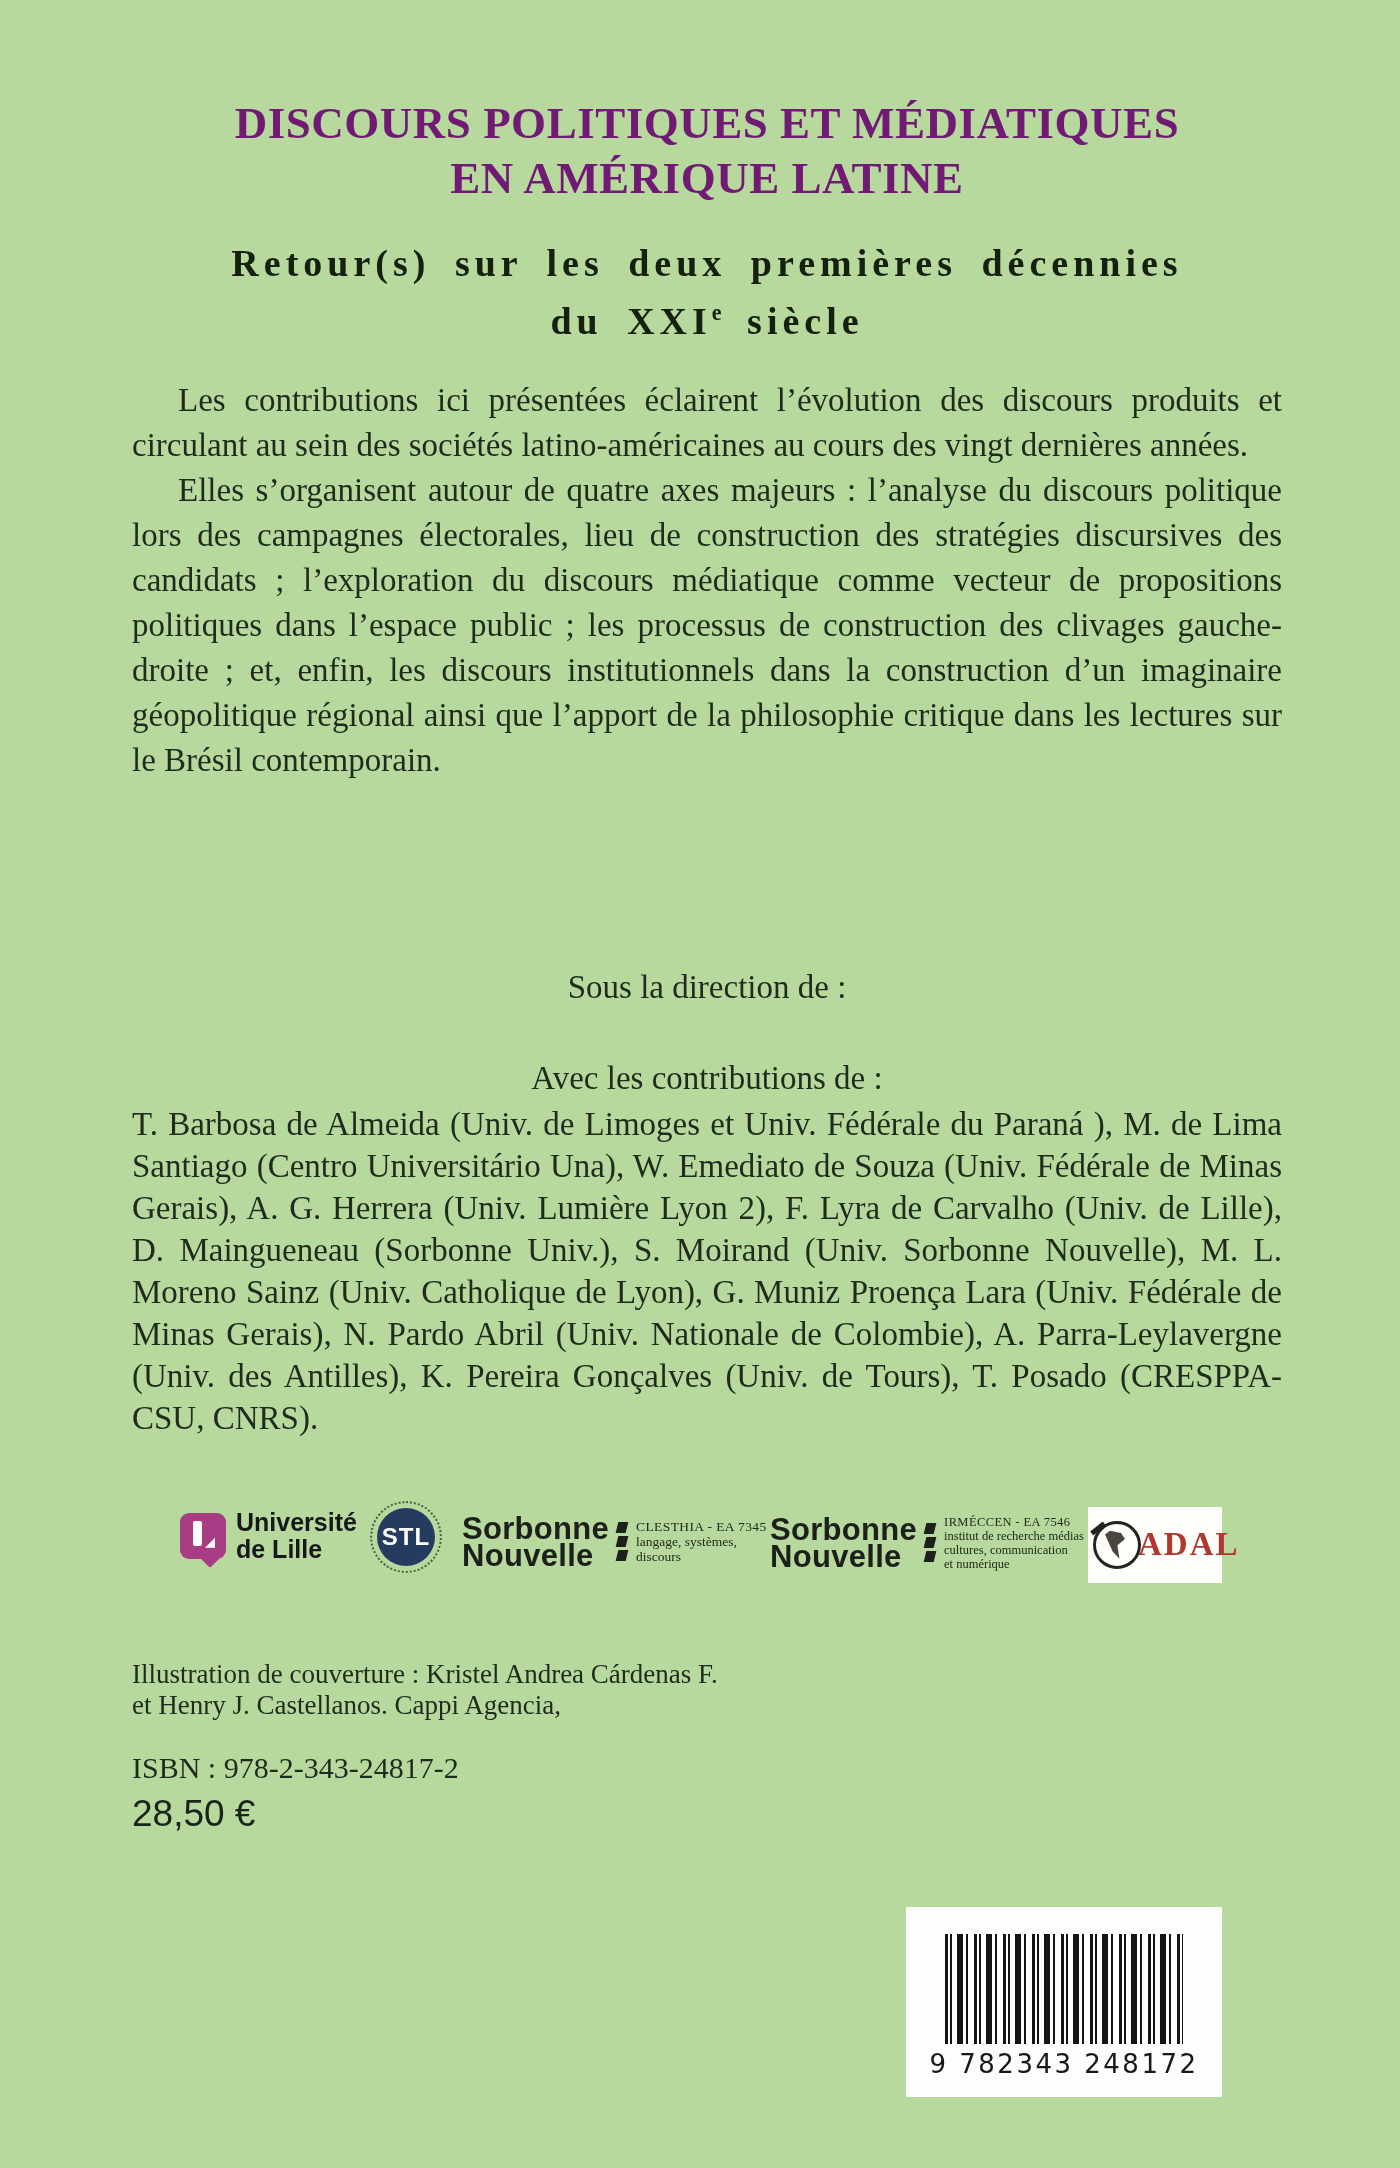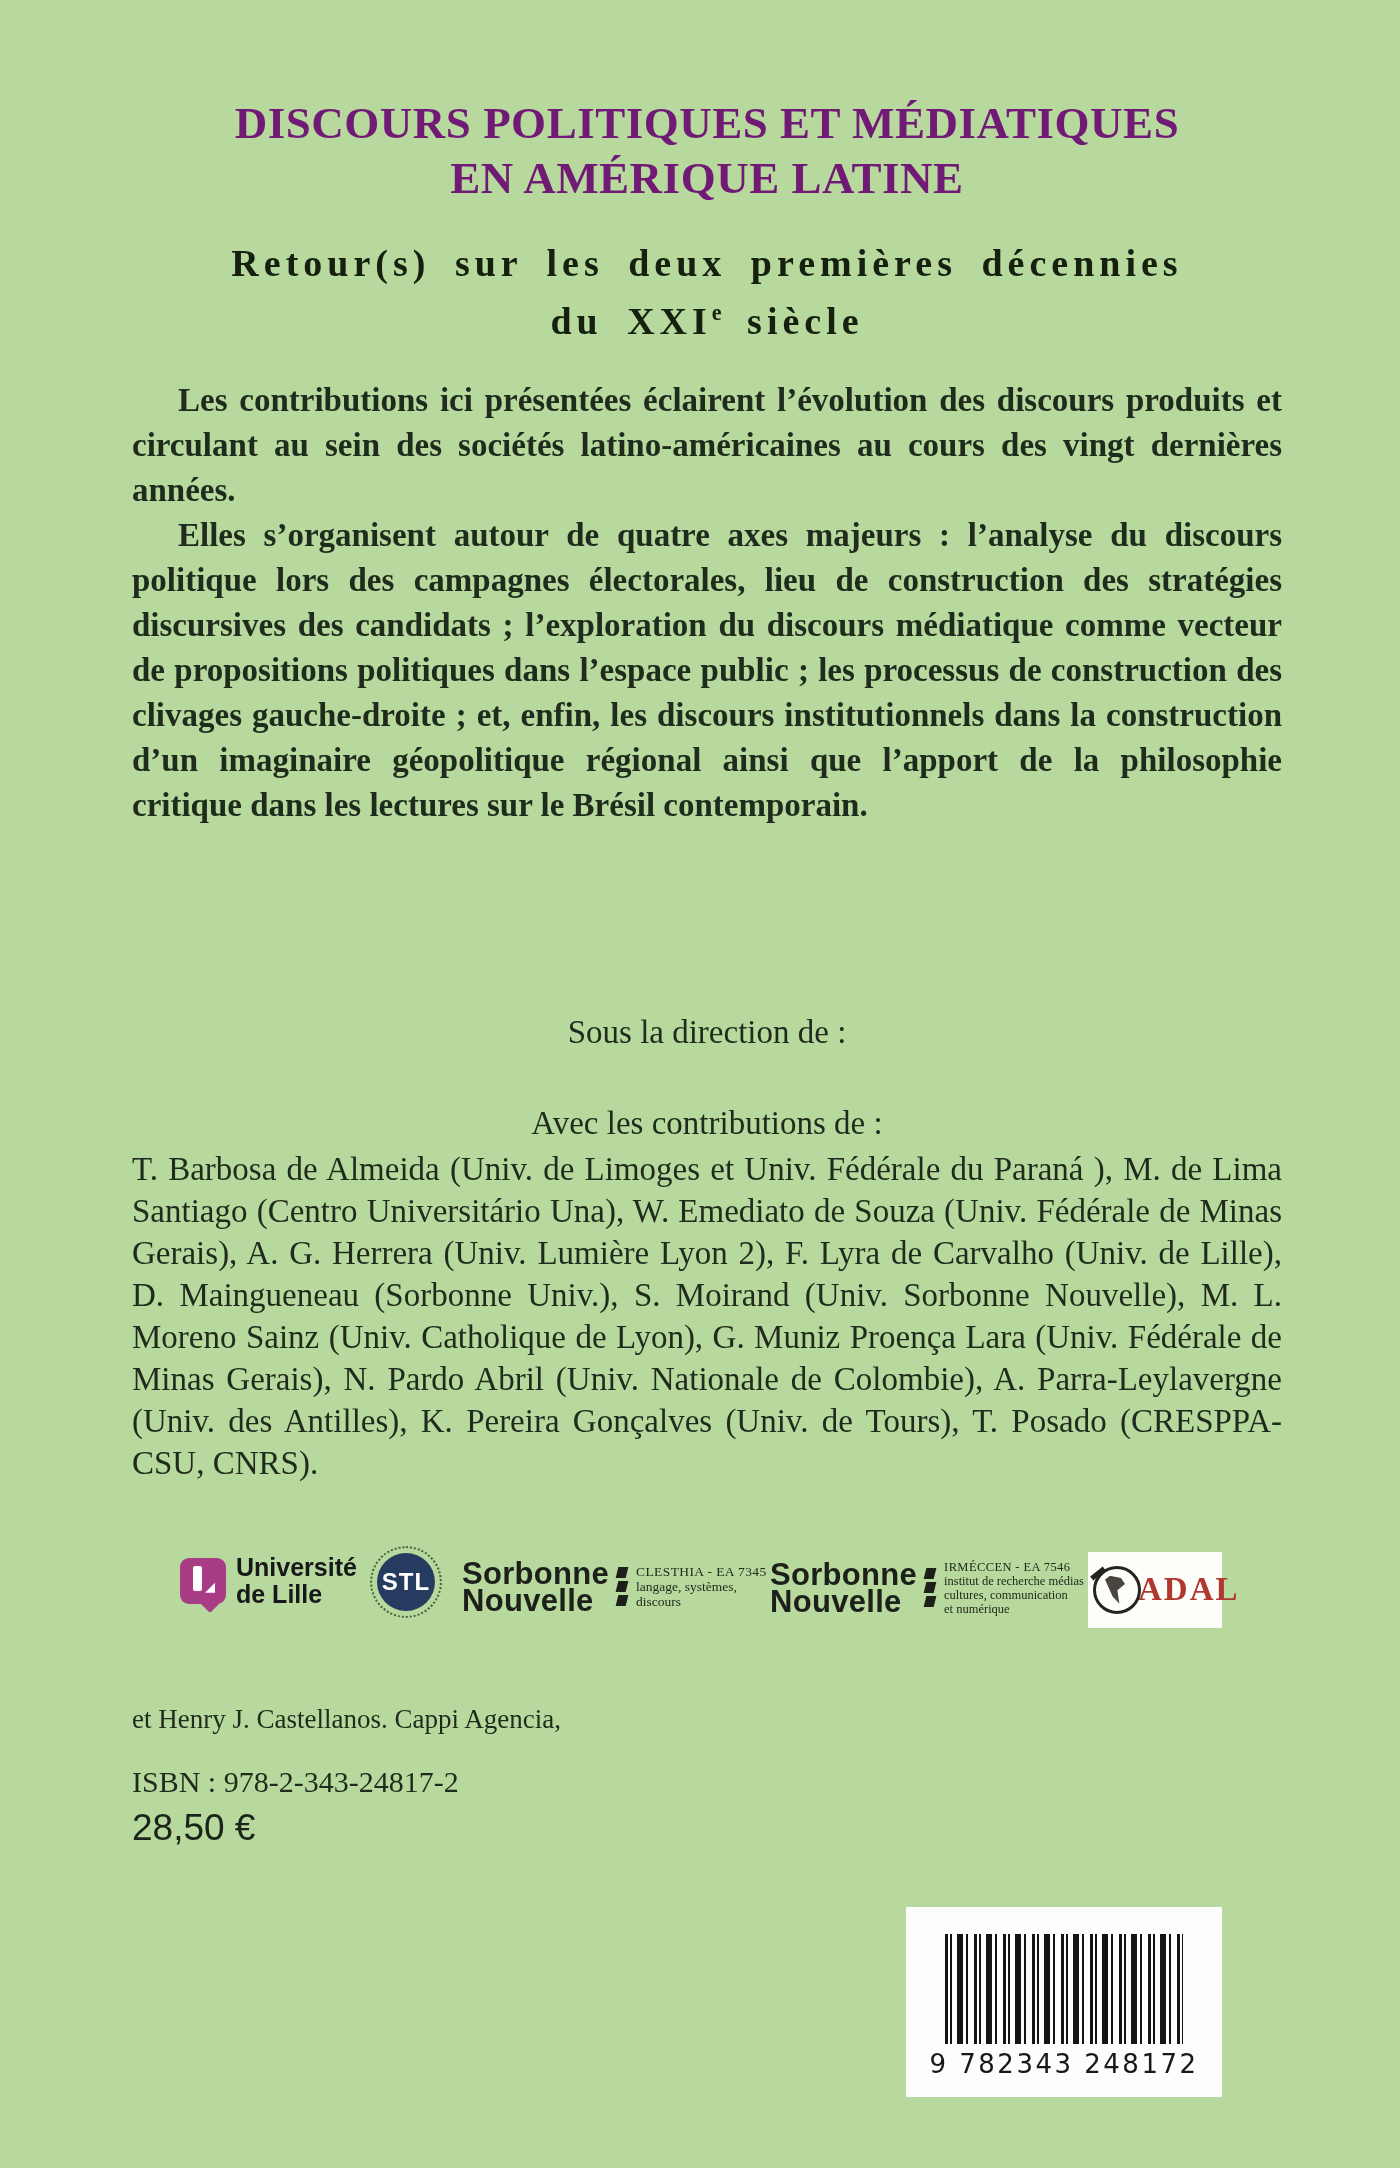--- a/index.html
+++ b/index.html
@@ -29,21 +29,21 @@
     display: block; white-space: nowrap;
     font-weight: bold; font-size: 38px; line-height: 50px;
     letter-spacing: 5px; word-spacing: 10px; color: #15200f;
   }
   .sline sup { font-size: 0.58em; letter-spacing: 1px; vertical-align: super; }
 
   
   .desc { margin-top: 32px; }
   .desc p {
     margin: 0; text-align: justify; text-indent: 46px;
-    font-size: 33px; line-height: 45px; font-weight: bold;
+    font-size: 33px; line-height: 45px;
   }
 
   
   .center-heading {
     margin: 0; text-align: center;
     font-size: 33px; line-height: 45px;
   }
   .direction-heading { margin-top: 182px; }
   .contrib-heading  { margin-top: 46px; }
   .justified {
@@ -222,20 +222,21 @@
     <div class="logo logo-adal">
       <span class="adal-globe">
         <i class="adal-continent"></i>
       </span>
       <span class="adal-text">ADAL</span>
     </div>
   </section>
 
   <footer class="content">
     <div class="illus">
+      <span>Illustration de couverture : Kristel Andrea Cárdenas F.</span>
       <span>et Henry J. Castellanos. Cappi Agencia,</span>
     </div>
     <div class="isbn">ISBN : 978-2-343-24817-2</div>
     <div class="price">28,50 €</div>
   </footer>
 
   <div class="barcode">
     <div class="bars"></div>
     <div class="digits">9 782343 248172</div>
   </div>

